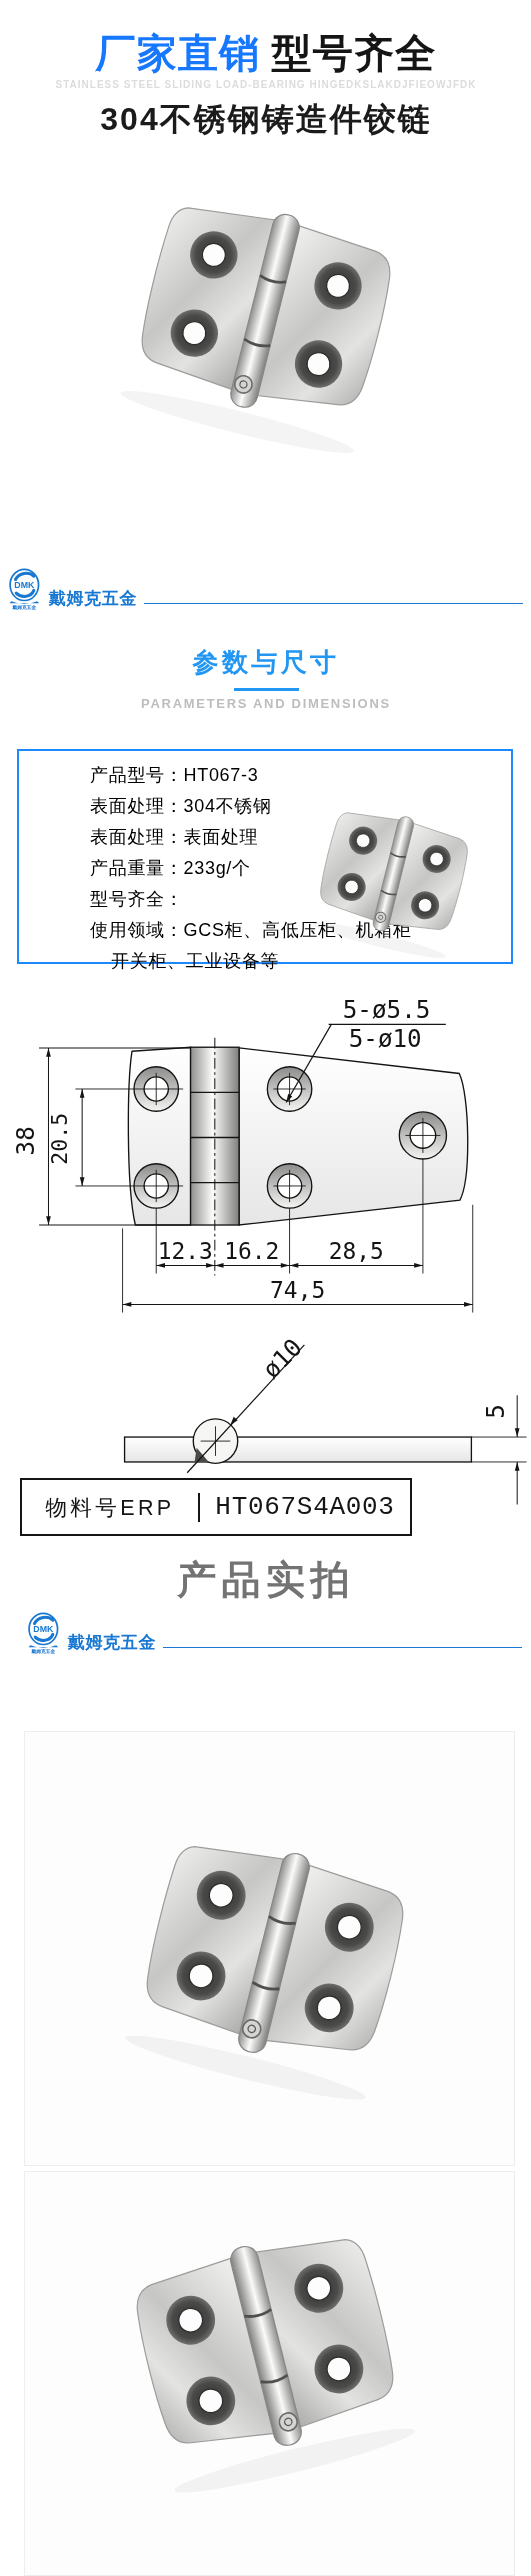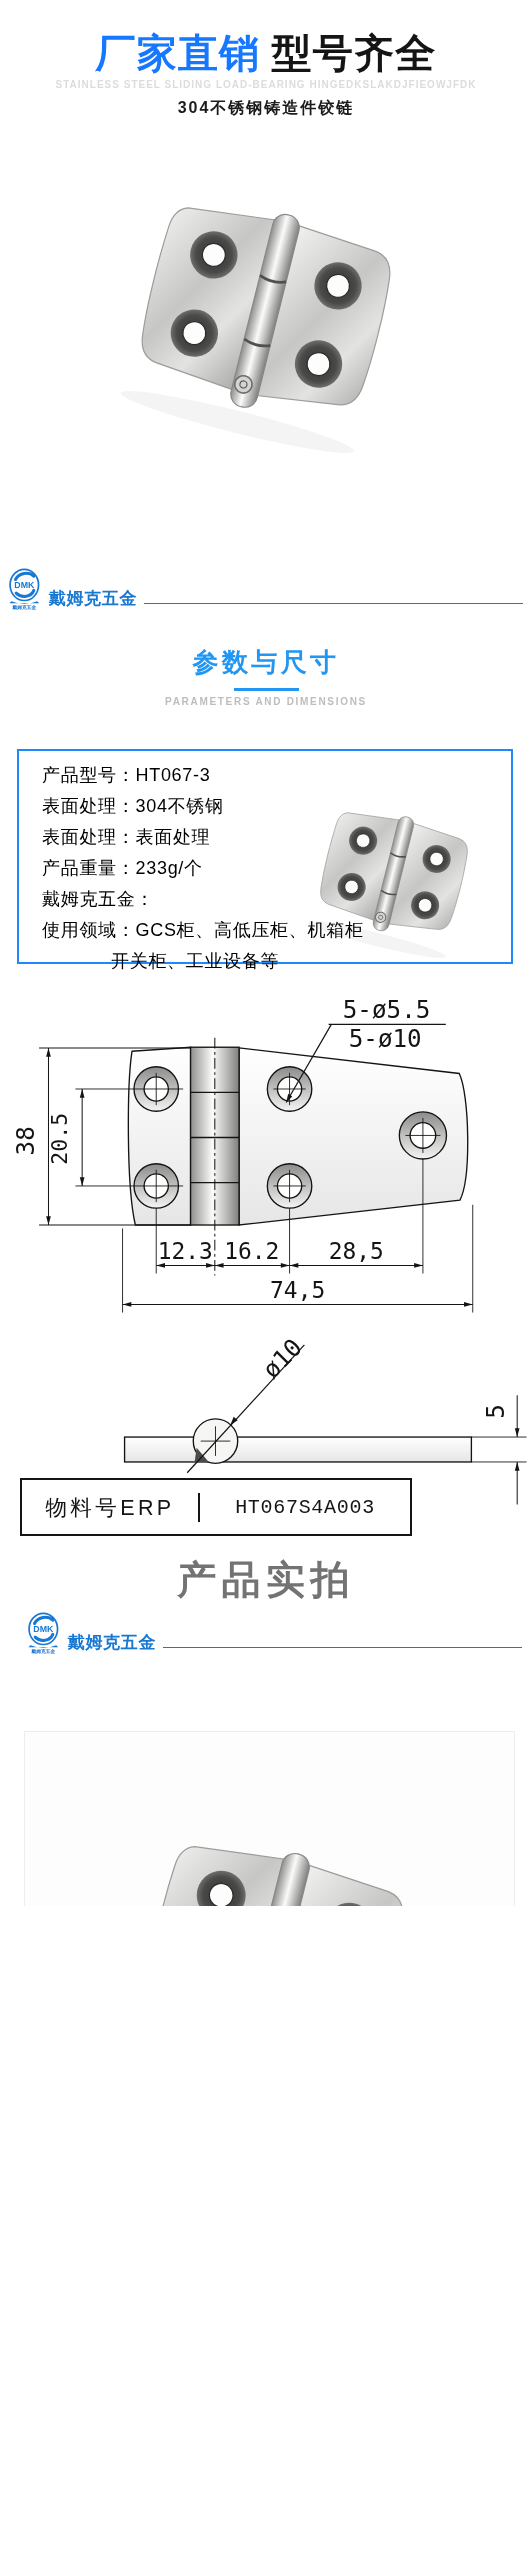--- a/index.html
+++ b/index.html
@@ -3,65 +3,65 @@
 <meta charset="utf-8">
 <style>
   :root{
     --header-blue:#1677ff;
     --brand-blue:#1878d2;
     --sec-blue:#2196f3;
     --box-blue:#1e88ff;
     --ink:#141414;
   }
   html,body{margin:0;padding:0;background:#fff;}
-  .page{position:relative;width:532px;height:1906px;margin:0 auto;background:#fff;
+  .page{position:relative;width:532px;height:2576px;margin:0 auto;background:#fff;
         font-family:"Liberation Sans",sans-serif;overflow:hidden;}
   .abs{position:absolute;}
   .center{left:0;right:0;text-align:center;}
 
   
   .hero-title{top:25.6px;font-size:40px;font-weight:800;letter-spacing:1.3px;white-space:nowrap;}
   .hero-title .hl{color:var(--header-blue);}
   .hero-title .rest{color:#151515;margin-left:10.8px;}
   .hero-en{top:79px;font-size:10px;font-weight:700;color:#dcdcdc;letter-spacing:1px;}
-  .hero-product{top:98px;font-size:16px;font-weight:600;color:#1b1b1b;letter-spacing:2px;}
+  .hero-product{top:98px;font-size:32px;font-weight:600;color:#1b1b1b;letter-spacing:2px;}
 
   
   .brandrow{display:flex;align-items:flex-end;gap:6.7px;}
   .brandrow-1{left:8px;top:568px;width:515px;}
   .brandrow-2{left:27px;top:1612px;width:495px;}
   .dmk-svg{width:34px;height:42px;flex:0 0 auto;}
   .brandname{font-size:17px;font-weight:800;color:var(--brand-blue);line-height:1;
              padding-bottom:3.4px;white-space:nowrap;letter-spacing:0.7px;}
   .brandline{flex:1;border-bottom:1.3px solid var(--brand-blue);margin-bottom:6px;}
 
   
   .sec-title{top:645px;font-size:26px;font-weight:800;color:var(--sec-blue);letter-spacing:3.4px;}
   .sec-underline{top:688px;left:234px;width:65px;height:3.4px;background:var(--sec-blue);}
-  .sec-en{top:696px;font-size:10px;font-weight:600;color:#bdbdbd;letter-spacing:1.7px;}
+  .sec-en{top:696px;font-size:13px;font-weight:600;color:#bdbdbd;letter-spacing:1.7px;}
 
   
   .specbox{left:17px;top:749px;width:496px;height:215px;border:2px solid var(--box-blue);
            box-sizing:border-box;padding:8.7px 0 0 23px;}
-  .specrow{font-size:18px;color:#000;line-height:31px;letter-spacing:0.7px;white-space:nowrap;}
+  .specrow{font-size:18px;color:#000;line-height:31px;letter-spacing:0.7px;white-space:nowrap;margin-left:48px;}
   .speccont{margin-left:69px;}
   .boxphoto{left:291px;top:778px;width:206px;height:187px;}
   .boxphoto svg{width:100%;height:100%;}
 
   
   .drawing1{left:0;top:996px;width:532px;height:322px;}
   .drawing2{left:0;top:1336px;width:532px;height:192px;}
   .cad{font-family:"DejaVu Sans Mono","Liberation Mono",monospace;fill:var(--ink);}
 
   
   .erptable{left:20px;top:1478px;width:392px;height:58px;border:2px solid #151515;
             box-sizing:border-box;display:flex;background:#fff;align-items:center;}
   .erpcell-l{width:176px;border-right:2px solid #151515;display:flex;align-items:center;
              justify-content:center;font-size:21.5px;letter-spacing:3.4px;color:#151515;}
-  .erpcell-r{flex:1;display:flex;align-items:center;justify-content:center;font-size:20px;
+  .erpcell-r{flex:1;display:flex;align-items:center;justify-content:center;font-size:26px;
              font-family:"Liberation Mono","DejaVu Sans Mono",monospace;color:#151515;letter-spacing:0.7px;}
 
   
   .shot-title{top:1553px;font-size:39px;font-weight:800;color:#737373;letter-spacing:5.4px;}
   .card{left:23.6px;width:491px;background:#fdfdfd;border:0.7px solid #ededed;box-sizing:border-box;
         position:absolute;}
   .card2{top:1731px;height:435px;}
   .card3{top:2171px;height:405px;}
   .cardphoto{position:absolute;}
   .cardphoto svg{width:100%;height:100%;}
@@ -151,21 +151,21 @@
 
   <div class="abs center sec-title">参数与尺寸</div>
   <div class="abs sec-underline"></div>
   <div class="abs center sec-en">PARAMETERS AND DIMENSIONS</div>
 
   <div class="abs specbox">
     <div class="specrow"><span>产品型号：</span><span>HT067-3</span></div>
     <div class="specrow"><span>表面处理：</span><span>304不锈钢</span></div>
     <div class="specrow"><span>表面处理：</span><span>表面处理</span></div>
     <div class="specrow"><span>产品重量：</span><span>233g/个</span></div>
-    <div class="specrow"><span>戴姆克五金：</span><span></span></div>
+    <div class="specrow"><span>型号齐全：</span><span></span></div>
     <div class="specrow"><span>使用领域：</span><span>GCS柜、高低压柜、机箱柜</span></div>
     <div class="specrow speccont">开关柜、工业设备等</div>
   </div>
   <div class="abs boxphoto">
     <svg viewBox="0 0 400 400">
         <use href="#hinge-sym"></use>
       </svg>
   </div>
 
   <svg class="abs drawing1" viewBox="0 0 790 478">

